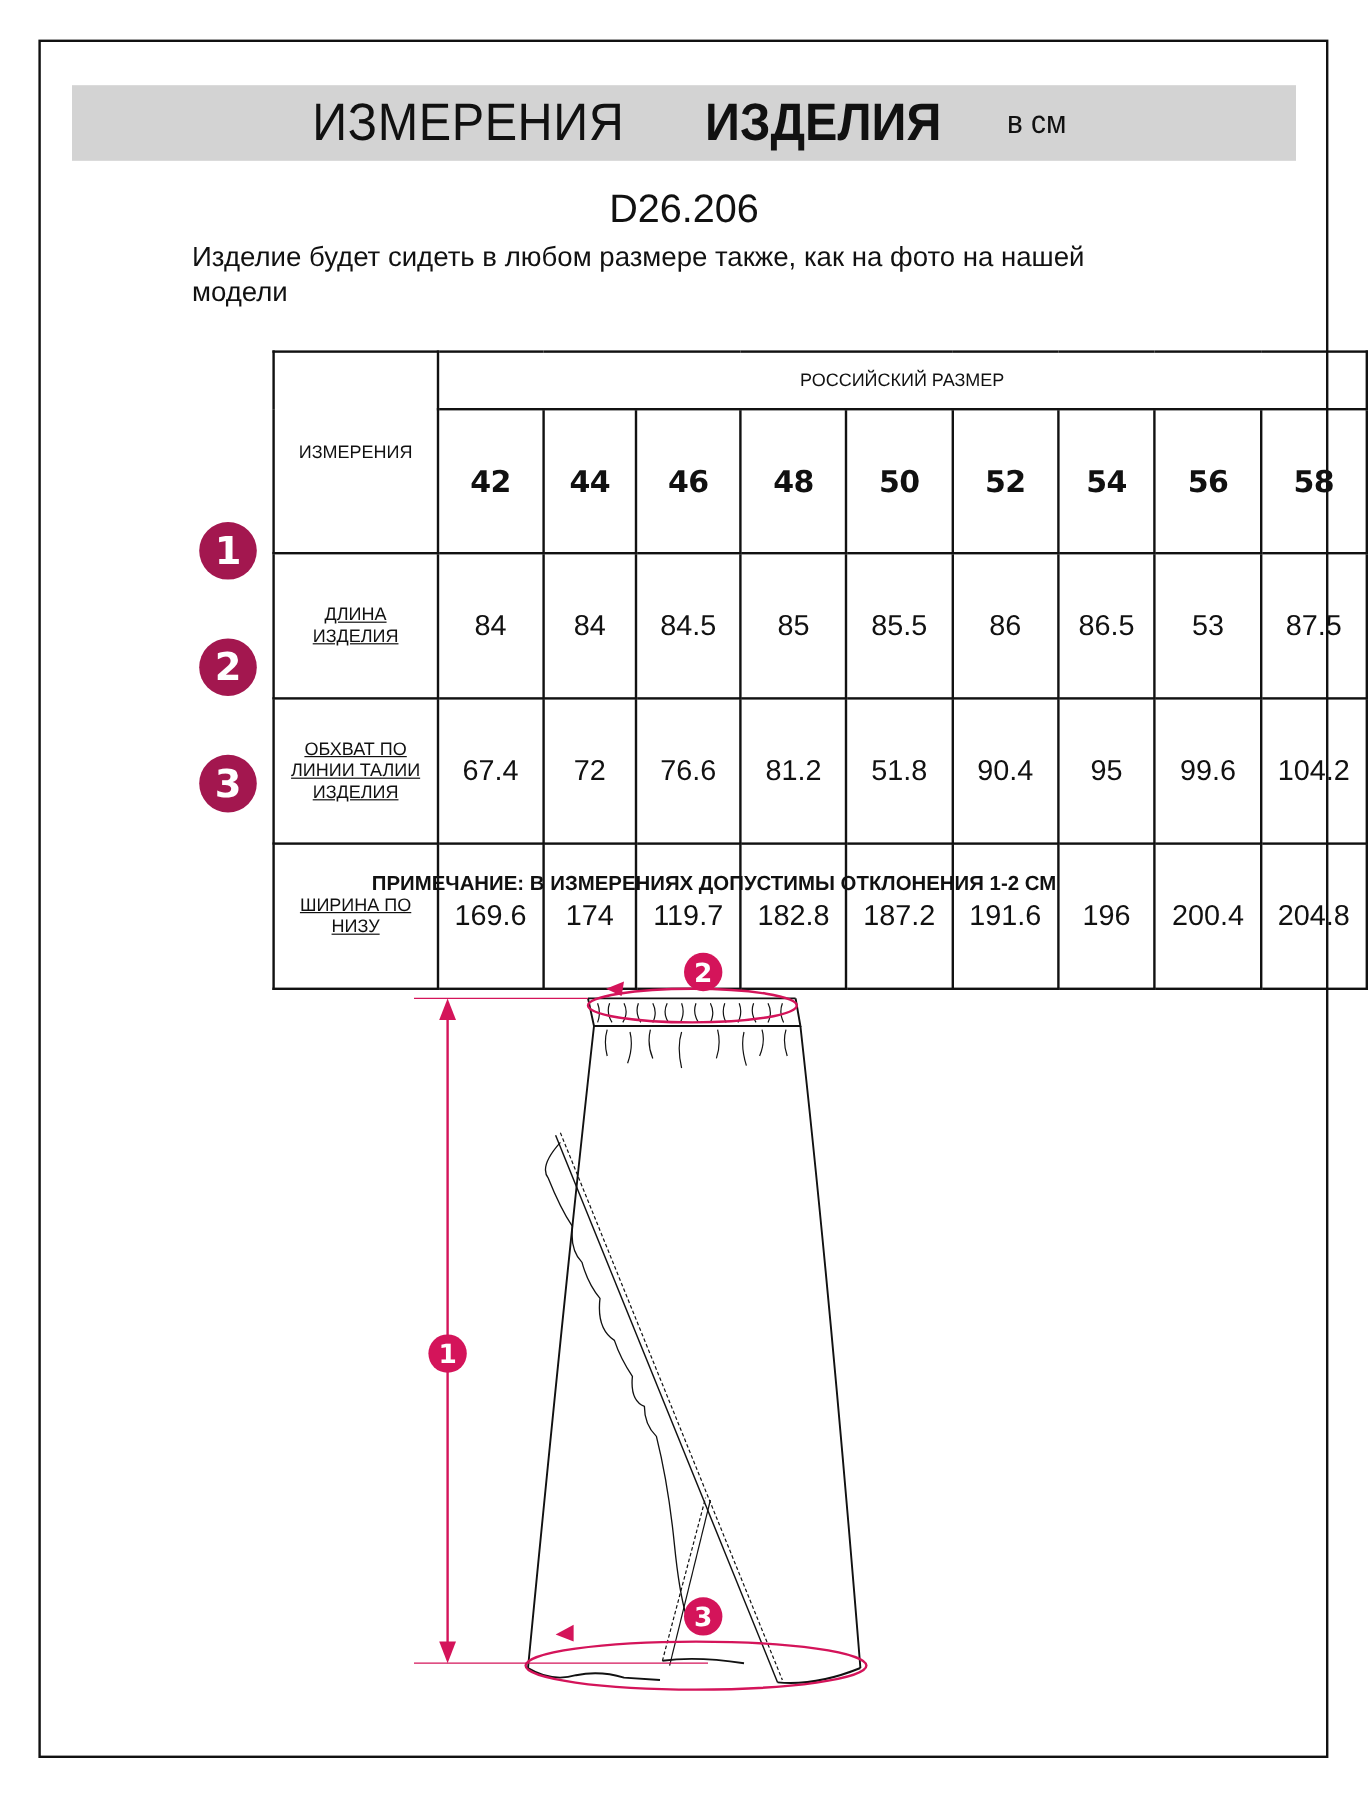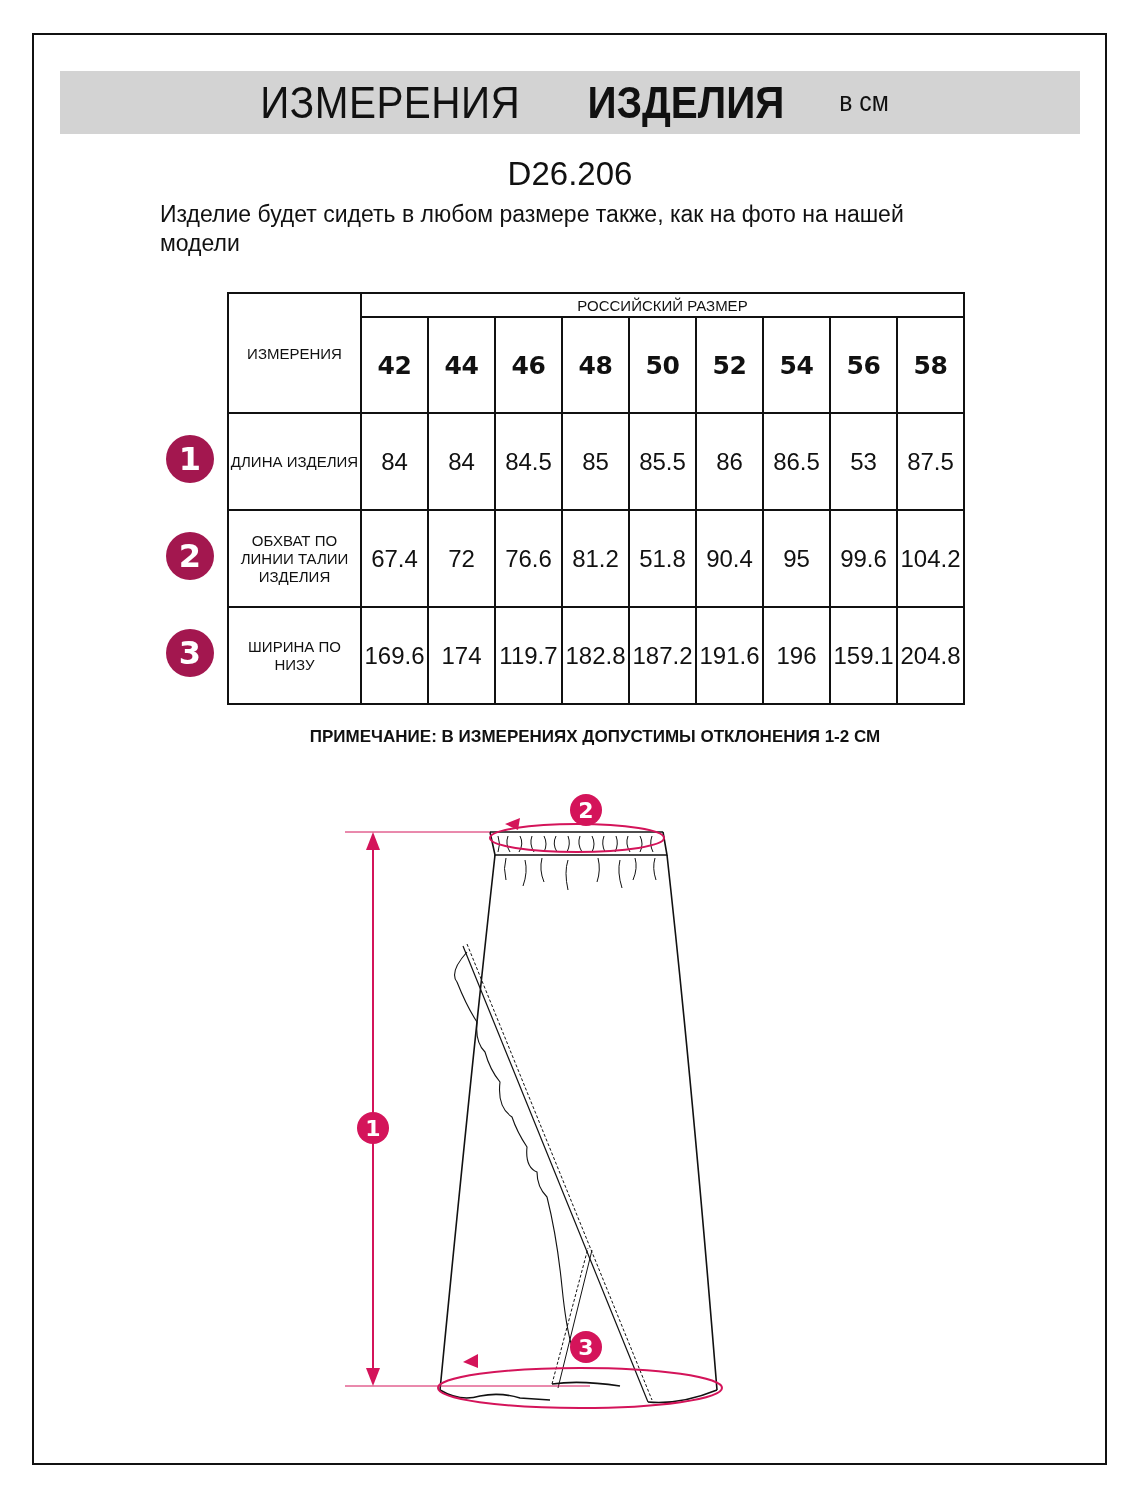--- a/index.html
+++ b/index.html
@@ -11,27 +11,27 @@
                background: #d3d3d3; display: flex; align-items: center; justify-content: center; }
   .title-bar .t1 { font-size: 44px; font-weight: normal; letter-spacing: 0.5px; transform: scaleX(0.92); display:inline-block; }
   .title-bar .t2 { font-size: 44px; font-weight: bold; margin-left: 48px; transform: scaleX(0.92); display:inline-block; }
   .title-bar .t3 { font-size: 27px; margin-left: 44px; transform: scaleX(0.92); display:inline-block; }
   .code { position: absolute; left: 0; width: 1140px; top: 155px; text-align: center; font-size: 33px; }
   .subtitle { position: absolute; left: 160px; width: 820px; top: 200px; text-align: left;
               font-size: 23px; line-height: 29px; }
   table.sizes { position: absolute; left: 227px; top: 292px; border-collapse: collapse;
                 table-layout: fixed; }
   table.sizes td, table.sizes th { border: 2px solid #111; text-align: center; vertical-align: middle;
-                                   padding: 0; font-weight: normal; }
+                                   padding: 12px; font-weight: normal; }
   .hdr-group { height: 22px; font-size: 15px; }
   .hdr-meas { width: 131px; font-size: 15px; }
   .hdr-size { width: 65px; height: 94px; font-size: 25px; font-weight: 900 !important;
               font-family: "DejaVu Sans", sans-serif; letter-spacing: -0.5px; }
   .row td { height: 95px; font-size: 24px; }
-  .row td.label { font-size: 15px; line-height: 18px; }
+  .row td.label { font-size: 15px; line-height: 18px; text-decoration: underline; }
   .badge { position: absolute; width: 48px; height: 48px; border-radius: 50%;
            background: #a3174f; color: #fff; font-weight: bold; font-size: 32px;
            display: flex; align-items: center; justify-content: center;
            font-family: "DejaVu Sans", sans-serif; }
   .note { position: absolute; left: 0; width: 1190px; top: 727px; text-align: center;
           font-size: 17px; font-weight: bold; }
   svg.diagram { position: absolute; left: 330px; top: 780px; }
 </style>
 </head>
 <body>
@@ -94,21 +94,21 @@
   </tr>
   <tr class="row">
     <td class="label">ШИРИНА ПО НИЗУ</td>
     <td>169.6</td>
     <td>174</td>
     <td>119.7</td>
     <td>182.8</td>
     <td>187.2</td>
     <td>191.6</td>
     <td>196</td>
-    <td>159.1</td>
+    <td>200.4</td>
     <td>204.8</td>
   </tr>
 </tbody>
   </table>
 
 <div class="note">ПРИМЕЧАНИЕ: В ИЗМЕРЕНИЯХ ДОПУСТИМЫ ОТКЛОНЕНИЯ 1-2 СМ</div>
 
 <svg class="diagram" width="420" height="640" viewBox="0 0 420 640">
   <g fill="none" stroke="#111" stroke-width="1.6">
 

